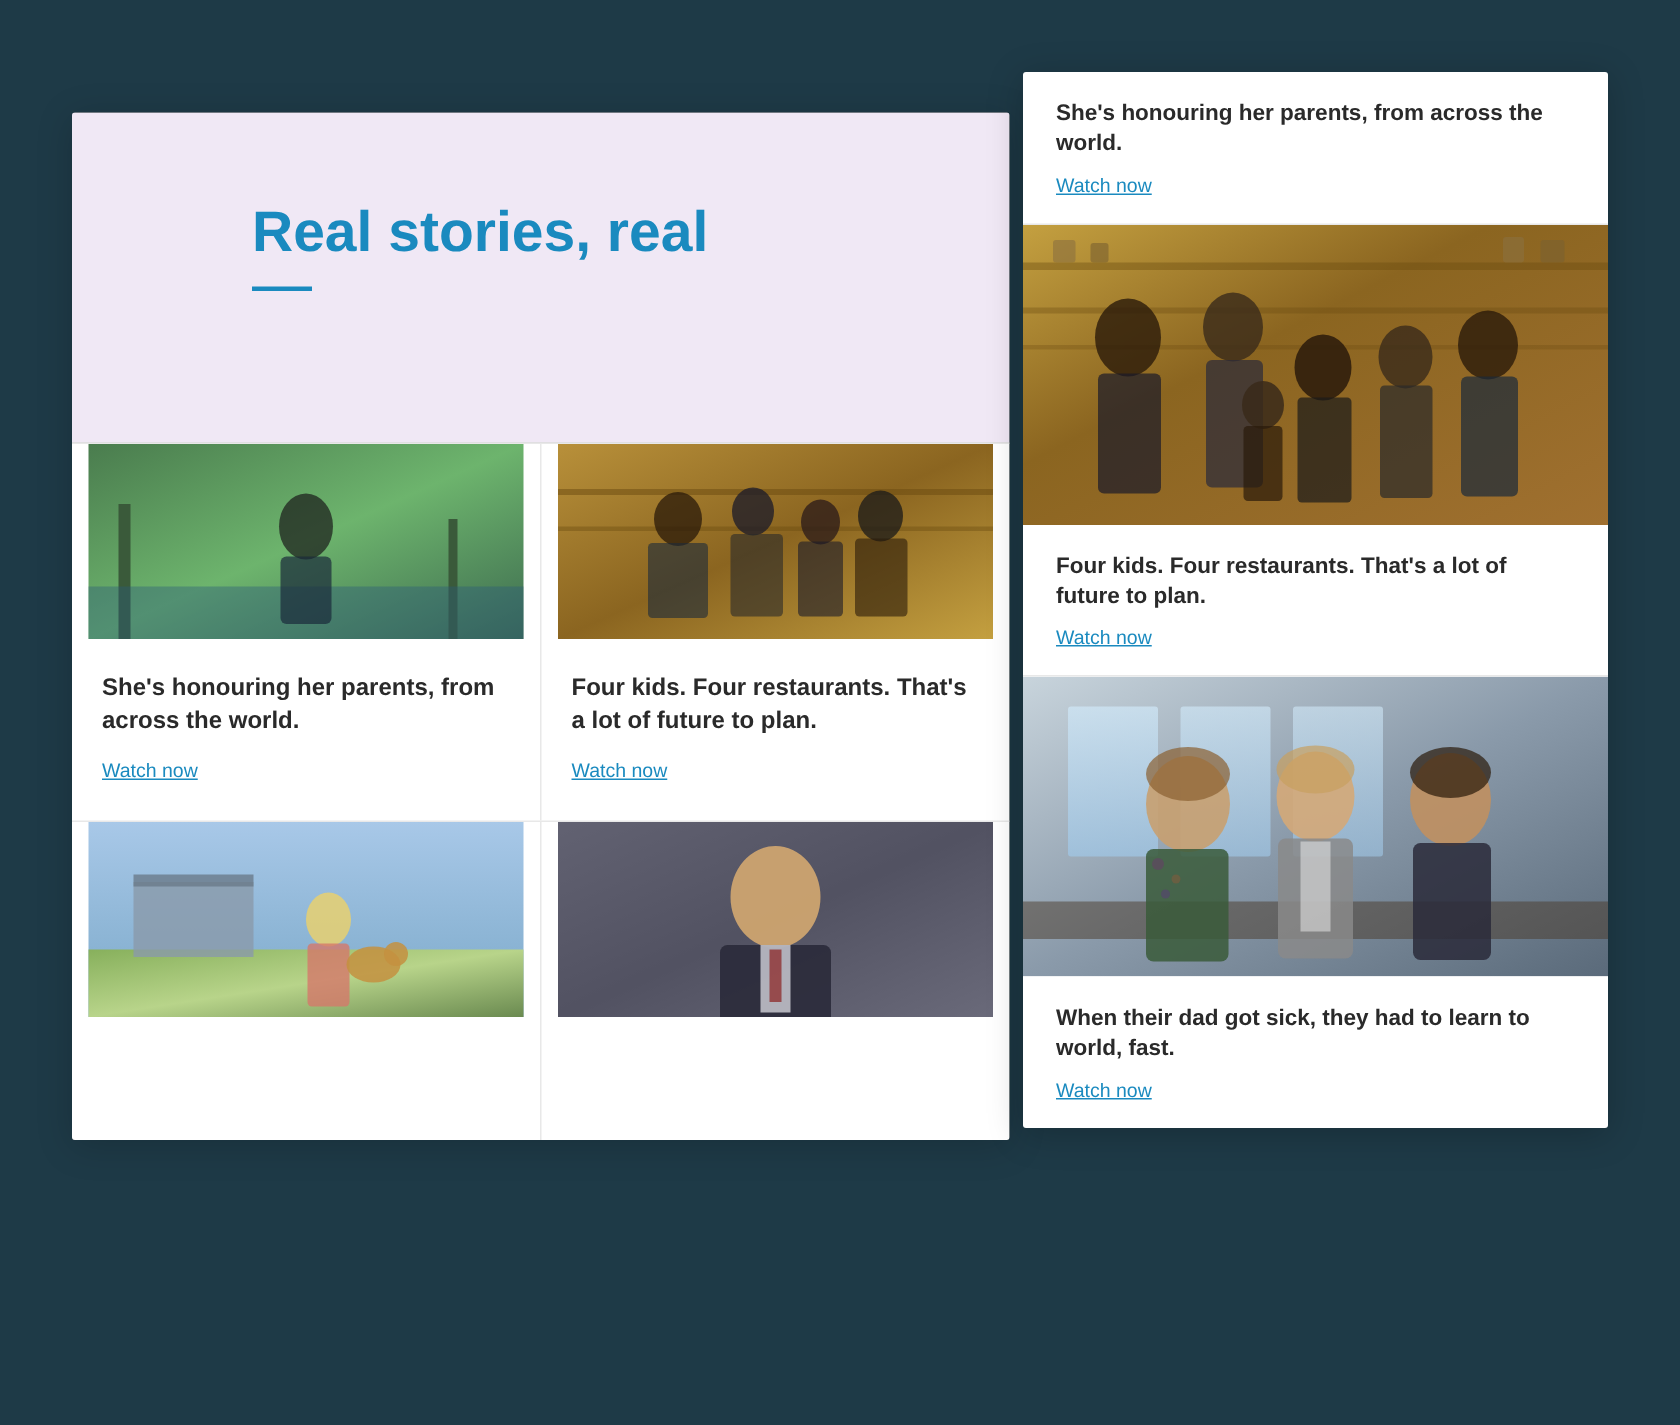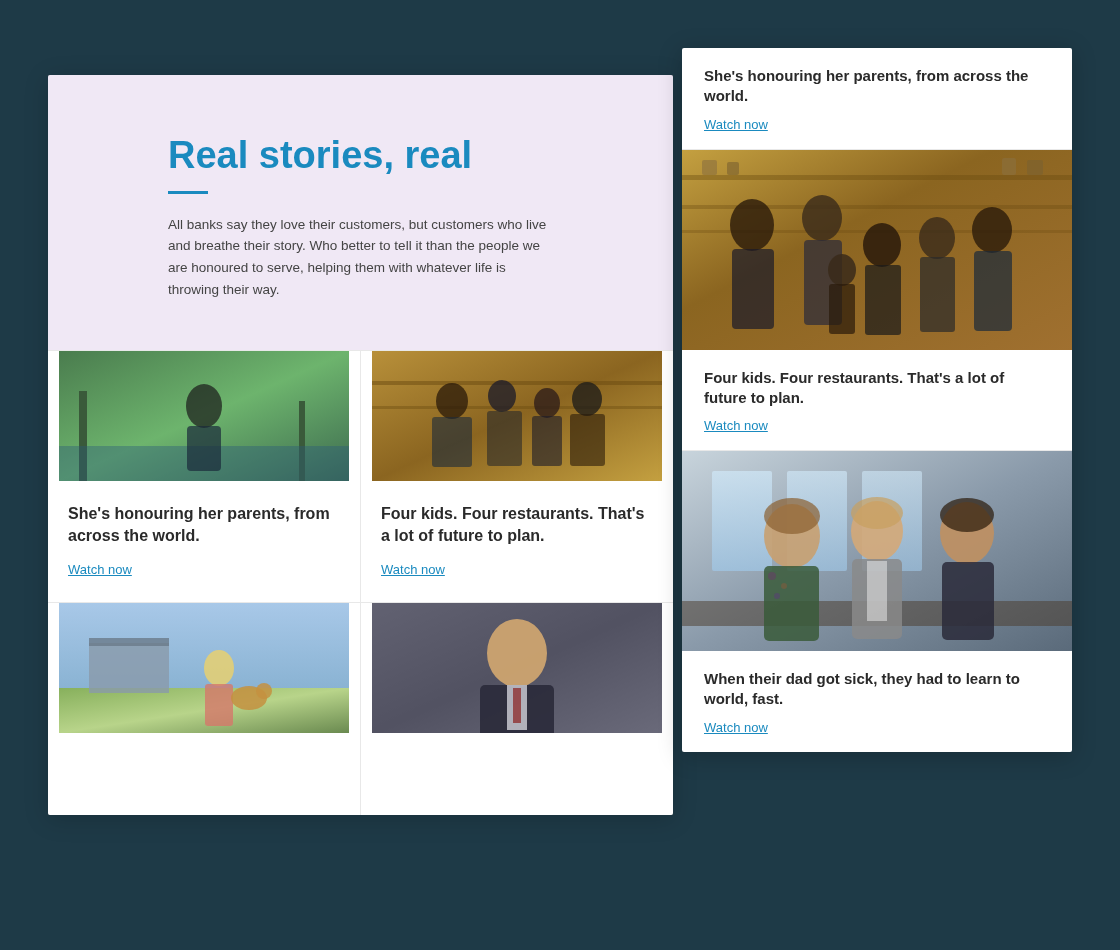--- a/index.html
+++ b/index.html
@@ -149,21 +149,20 @@
       border-bottom: none;
     }
   </style>
 </head>
 <body>
 
 <div class="main-page">
   <div class="hero-section">
     <h1 class="hero-title">Real stories, real</h1>
     <div class="hero-divider"></div>
-    <p class="hero-body">All banks say they love their customers, but customers who live and breathe their story. Who better to tell it than the people we are honoured to serve, helping them with whatever life is throwing their way.</p>
   </div>
 
   <div class="cards-section">
 
     <div class="cards-row">
       <div class="card">
         <div class="card-image">
           
           <svg width="100%" height="130" viewBox="0 0 290 130" xmlns="http://www.w3.org/2000/svg">
             <defs>

